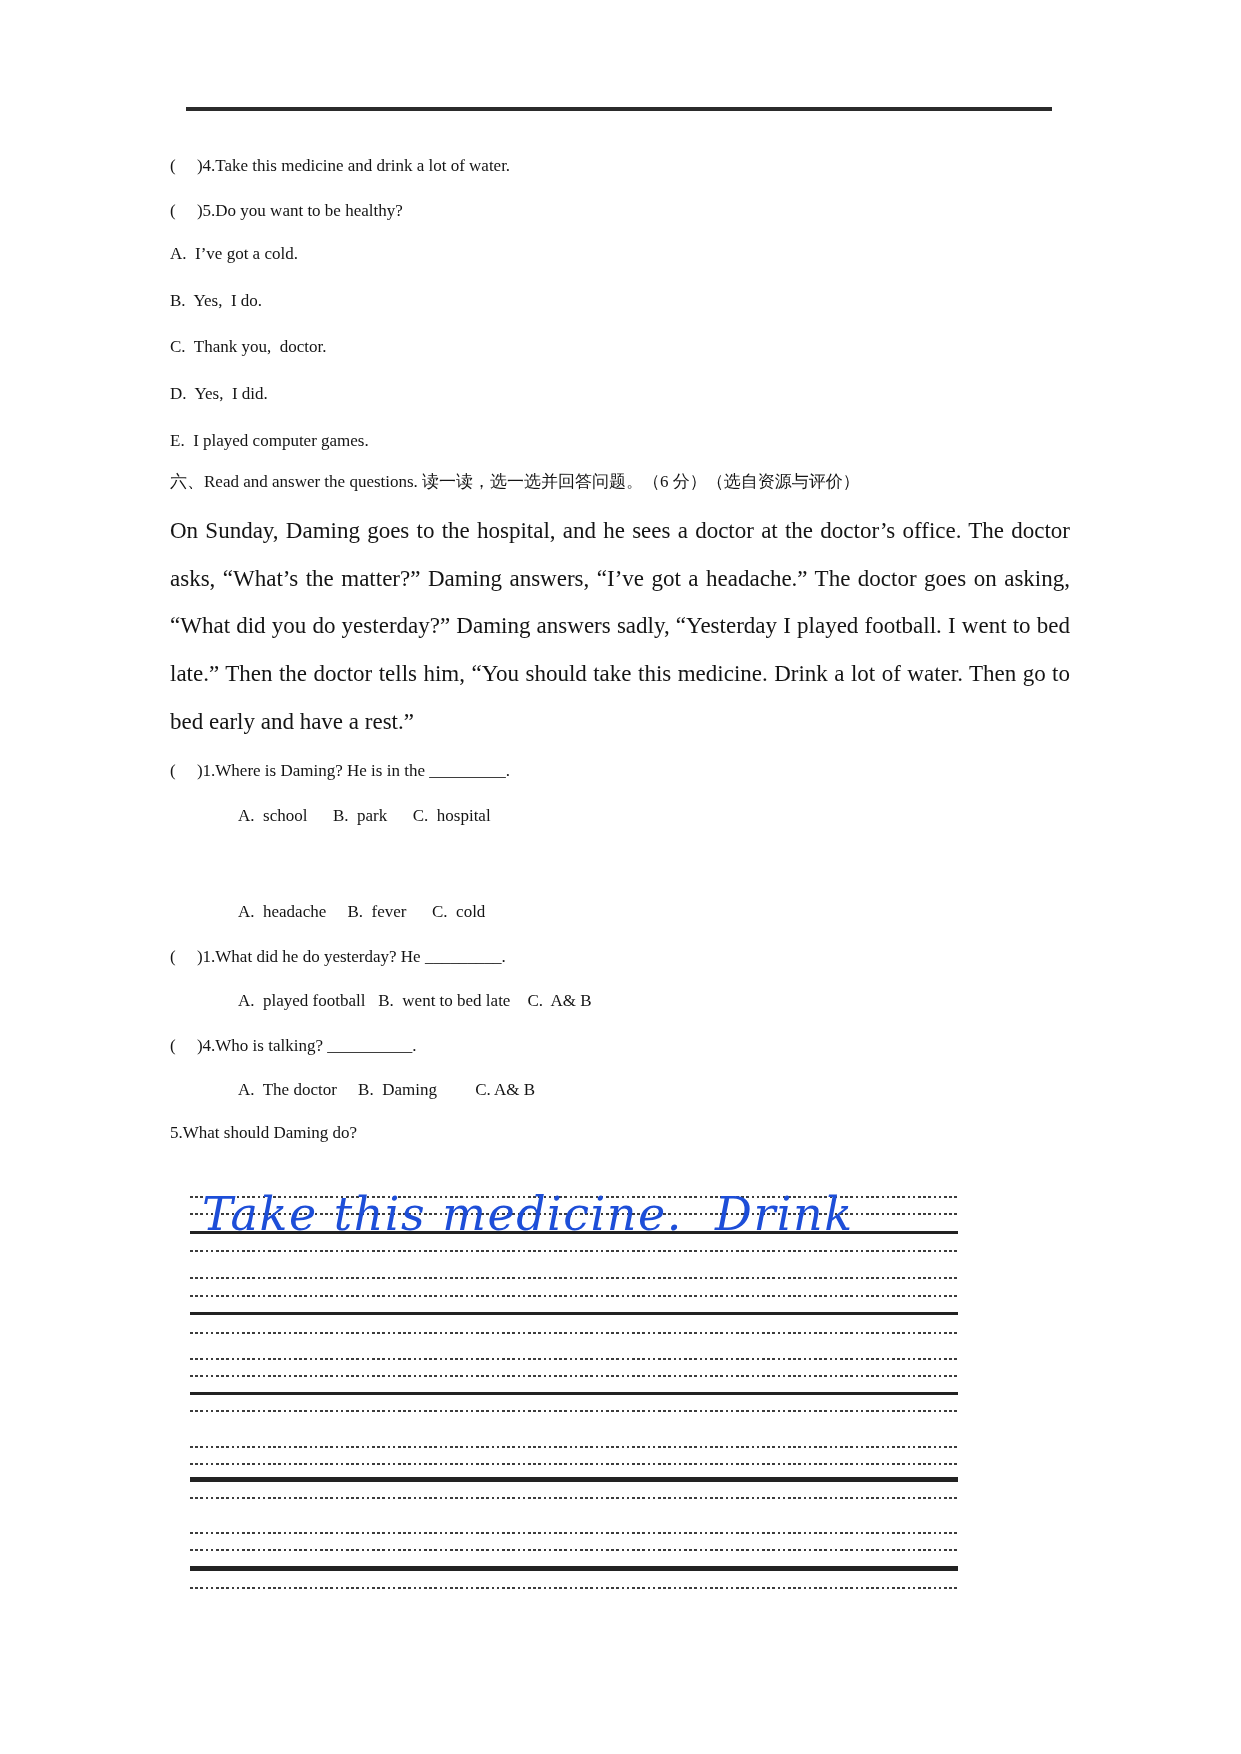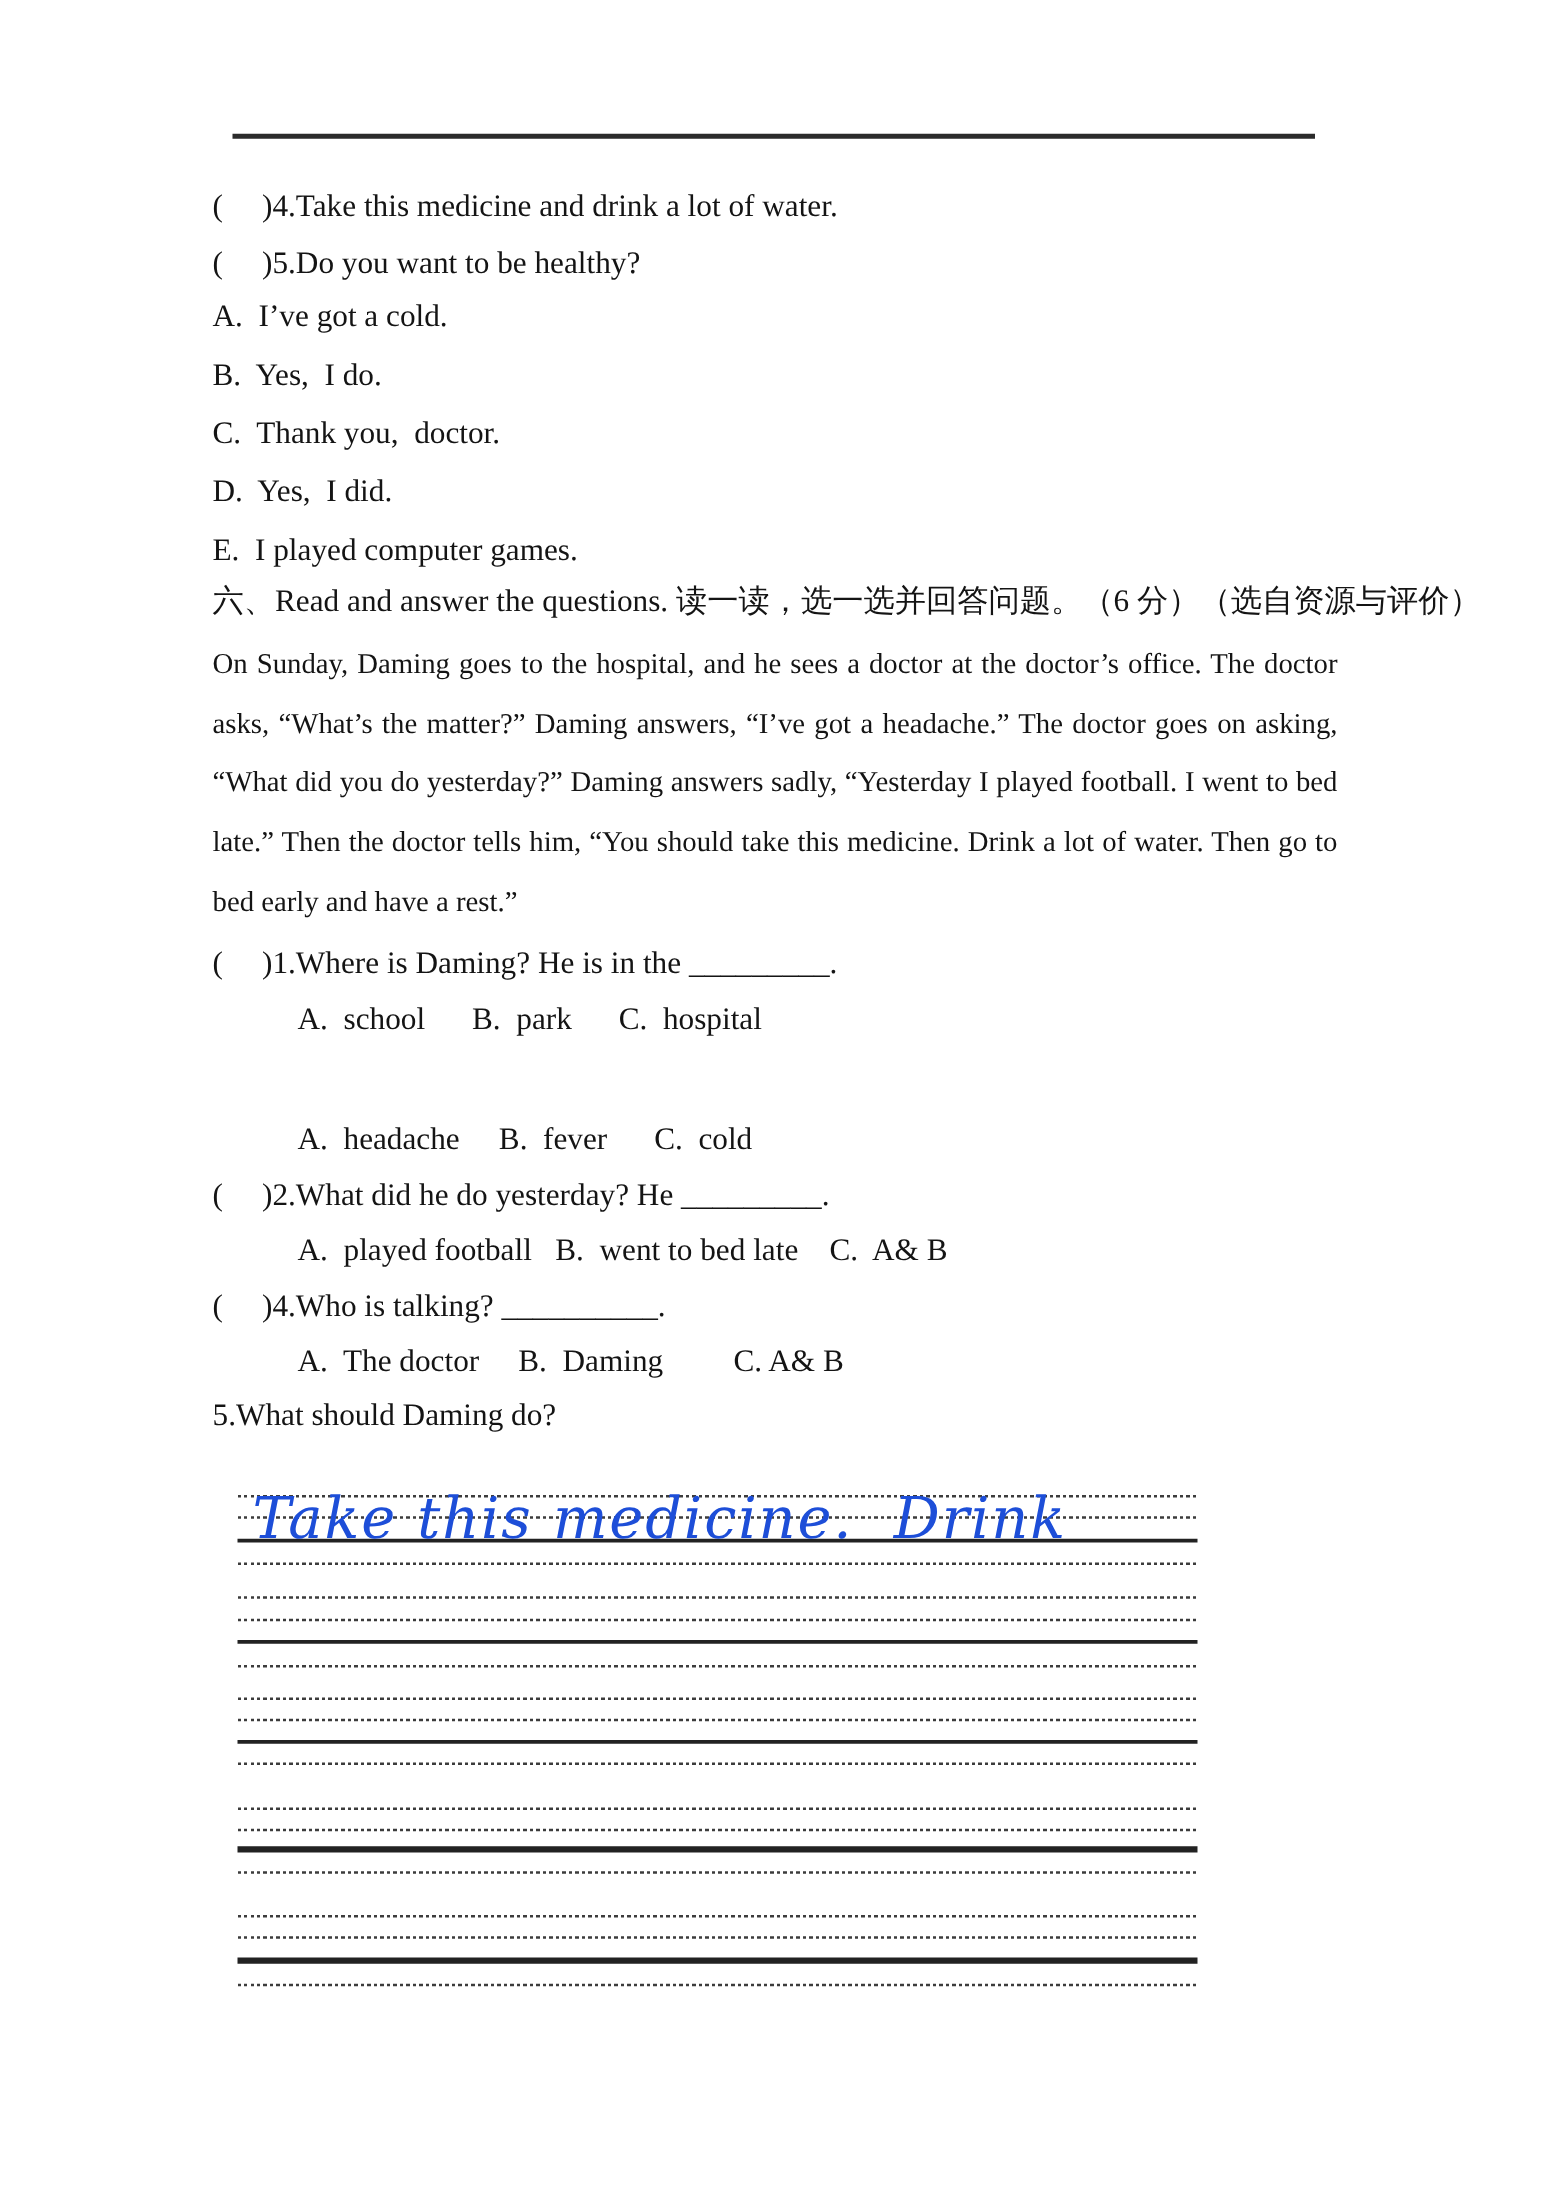--- a/index.html
+++ b/index.html
@@ -11,21 +11,21 @@
     overflow:hidden;
     font-family:"Liberation Serif","DejaVu Serif",serif;
     color:#141414;
   }
   .rule-top {
     position:absolute; left:186px; top:107px;
     width:866px; height:4px; background:#2b2b2b;
   }
   .tl {
     position:absolute; left:170px;
-    font-size:25px; line-height:26px;
+    font-size:17px; line-height:26px;
     white-space:pre-wrap;
   }
   .opt { left:238px; }
   .passage {
     position:absolute; left:170px; top:507px;
     width:900px;
     font-size:23px; line-height:47.7px;
     text-align:justify;
   }
   .wline-dot {
@@ -63,21 +63,21 @@
   <div class="tl" style="top:381px">D.  Yes,  I did.</div>
   <div class="tl" style="top:428px">E.  I played computer games.</div>
 
   <div class="tl" style="top:469px">六、Read and answer the questions. 读一读，选一选并回答问题。（6 分）（选自资源与评价）</div>
 
   <div class="passage">On Sunday, Daming goes to the hospital, and he sees a doctor at the doctor’s office. The doctor asks, “What’s the matter?” Daming answers, “I’ve got a headache.” The doctor goes on asking, “What did you do yesterday?” Daming answers sadly, “Yesterday I played football. I went to bed late.” Then the doctor tells him, “You should take this medicine. Drink a lot of water. Then go to bed early and have a rest.”</div>
 
   <div class="tl" style="top:758px">(     )1.Where is Daming? He is in the _________.</div>
   <div class="tl opt" style="top:803px">A.  school      B.  park      C.  hospital</div>
   <div class="tl opt" style="top:899px">A.  headache     B.  fever      C.  cold</div>
-  <div class="tl" style="top:944px">(     )2.What did he do yesterday? He _________.</div>
+  <div class="tl" style="top:944px">(     )1.What did he do yesterday? He _________.</div>
   <div class="tl opt" style="top:988px">A.  played football   B.  went to bed late    C.  A&amp; B</div>
   <div class="tl" style="top:1033px">(     )4.Who is talking? __________.</div>
   <div class="tl opt" style="top:1077px">A.  The doctor     B.  Daming         C. A&amp; B</div>
   <div class="tl" style="top:1120px">5.What should Daming do?</div>
 
   <div class="wline-dot" style="top:1196px"></div>
   <div class="wline-dot" style="top:1213px"></div>
   <div class="wline-solid" style="top:1231px"></div>
   <div class="wline-dot" style="top:1250px"></div>
 

